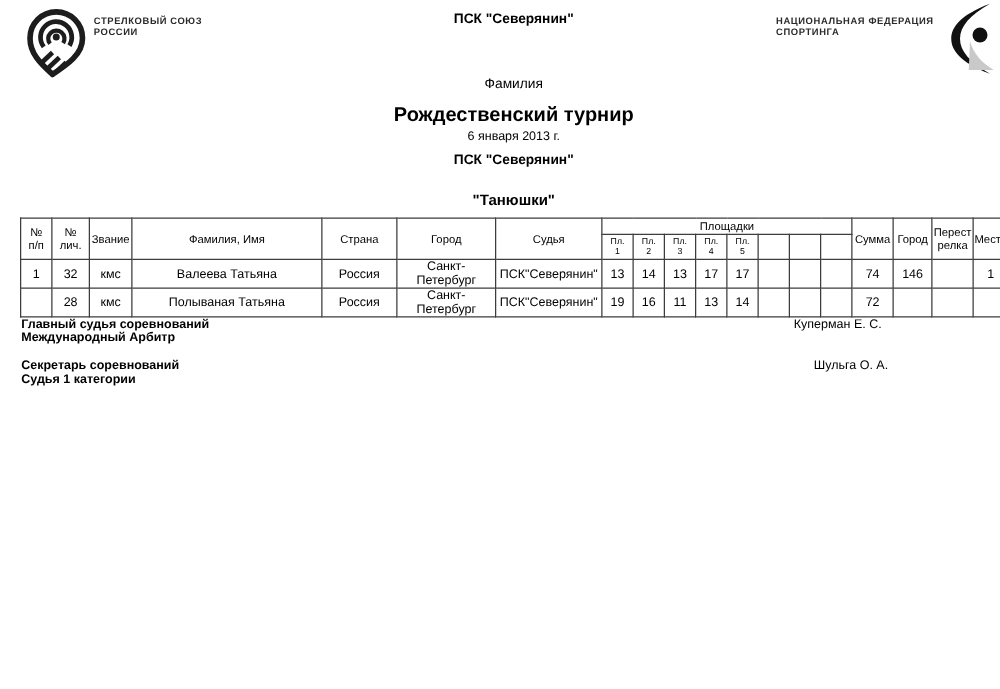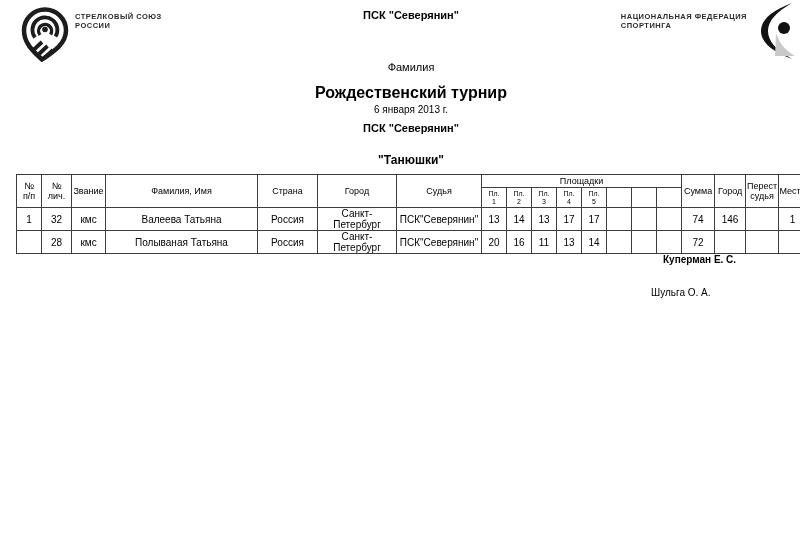--- a/index.html
+++ b/index.html
@@ -45,21 +45,21 @@
   tr.grow  th { height:12px; }
   tr.srow  th { height:19px; font-size:7px; line-height:7.5px; }
   tr.drow  td { height:18px; font-size:10px; }
   td.c-name, th.c-name { text-align:left; padding-left:5px; }
   td.small { font-size:9px; }
   td.nb { border:none; }
 
   
   .officials { position:absolute; left:6px; top:254px; font-size:10px; font-weight:bold; line-height:11px; }
   .off-gap { height:11px; }
-  .off-name1 { position:absolute; left:652px; top:254px; font-size:10px; font-weight:bold; }
+  .off-name1 { position:absolute; left:624px; top:254px; font-size:10px; font-weight:normal; }
   .off-name2 { position:absolute; left:640px; top:287px; font-size:10px; font-weight:normal; }
 
   .page-num { position:absolute; right:7px; top:533px; font-size:9px; font-weight:bold; }
 </style>
 </head>
 <body>
 
 <div class="page">
 
   <svg class="org-left-logo" viewBox="0 0 50 56">
@@ -118,21 +118,21 @@
 лич.</th>
         <th rowspan="2">Звание</th>
         <th rowspan="2" class="c-name">Фамилия, Имя</th>
         <th rowspan="2">Страна</th>
         <th rowspan="2">Город</th>
         <th rowspan="2">Судья</th>
         <th colspan="8">Площадки</th>
         <th rowspan="2">Сумма</th>
         <th rowspan="2">Город</th>
         <th rowspan="2">Перест
-судья</th>
+релка</th>
         <th rowspan="2">Место</th>
       </tr>
       <tr class="srow">
         <th>Пл.
 1</th>
         <th>Пл.
 2</th>
         <th>Пл.
 3</th>
         <th>Пл.
@@ -165,35 +165,42 @@
         <td>1</td>
       </tr>
       <tr class="drow">
         <td class="nb"></td>
         <td>28</td>
         <td class="small">кмс</td>
         <td class="c-name">Полываная Татьяна</td>
         <td class="small">Россия</td>
         <td class="small">Санкт-Петербург</td>
         <td class="small">ПСК"Северянин"</td>
-        <td>20</td>
+        <td>19</td>
         <td>16</td>
         <td>11</td>
         <td>13</td>
         <td>14</td>
         <td></td>
         <td></td>
         <td></td>
         <td>72</td>
         <td class="nb"></td>
         <td class="nb"></td>
         <td class="nb"></td>
       </tr>
     </tbody>
       </table>
   </div>
 
+  <div class="officials">
+    <div>Главный судья соревнований</div>
+    <div>Международный Арбитр</div>
+    <div class="off-gap"></div>
+    <div>Секретарь соревнований</div>
+    <div>Судья 1 категории</div>
+  </div>
   <div class="off-name1">Куперман Е. С.</div>
   <div class="off-name2">Шульга О. А.</div>
 
   <div class="page-num">1</div>
 
 </div>
 
 </body></html>

